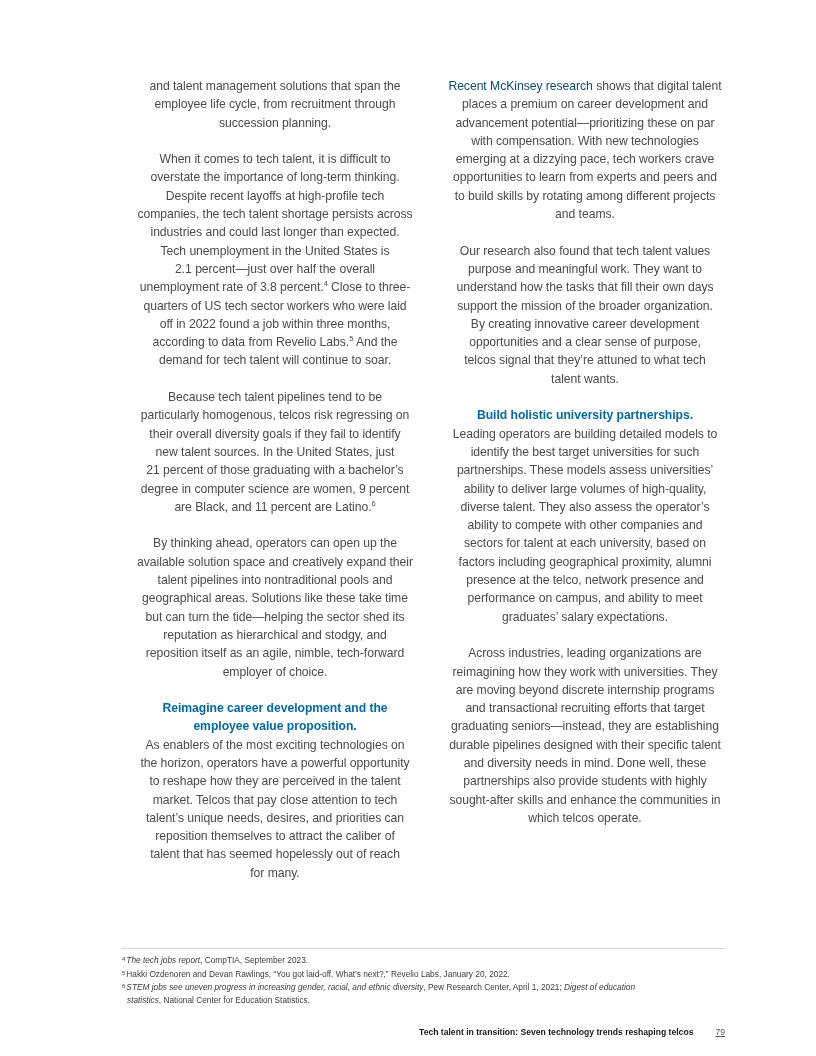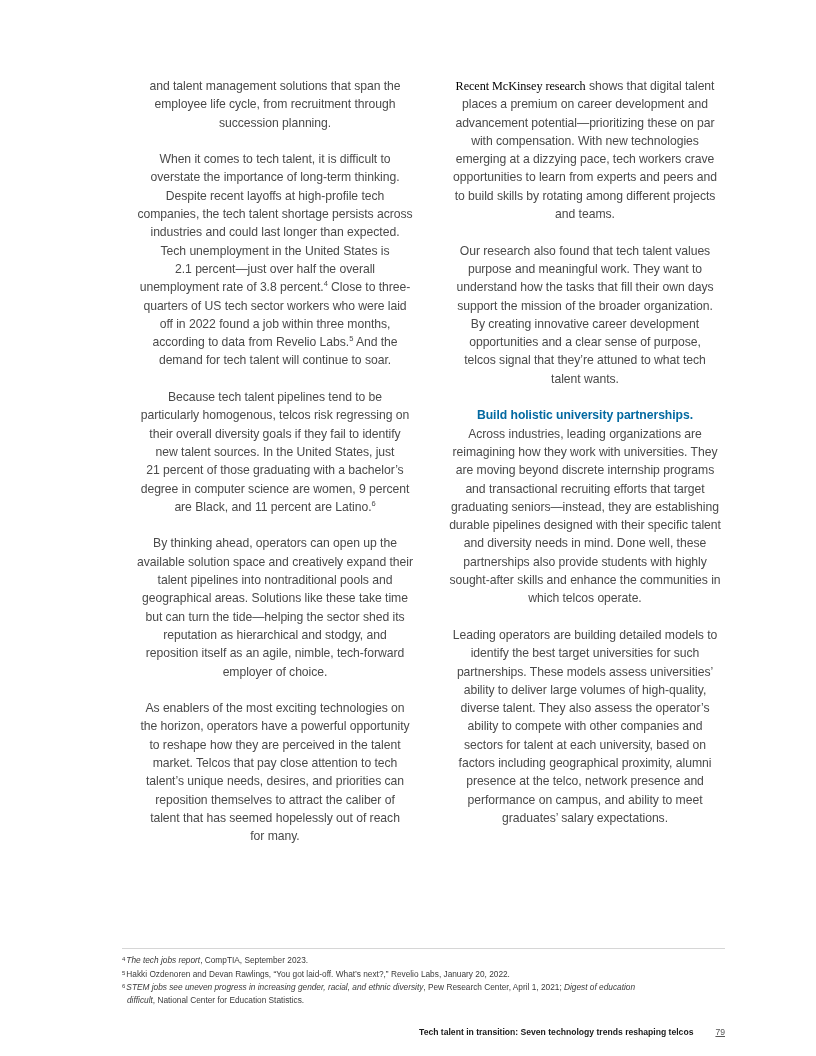--- a/index.html
+++ b/index.html
@@ -31,24 +31,23 @@
       white-space: pre-line;
     }
     .heading {
       font-weight: bold;
       color: #0369a1;
       margin: 0;
       white-space: pre-line;
     }
     .para.after-heading { margin-top: 0; }
     .link {
-      color: #000000;
+      color: #0c4a6e;
       text-decoration: none;
       cursor: pointer;
-      font-family: Liberation Serif, serif;
     }
     sup {
       font-size: 7.5px;
       line-height: 0;
       vertical-align: 5px;
     }
     .footnotes {
       position: absolute;
       left: 122px;
       top: 948px;
@@ -107,20 +106,22 @@
 degree in computer science are women, 9 percent
 are Black, and 11 percent are Latino.</span><sup>6</sup></p>
   <p class="para">By thinking ahead, operators can open up the
 available solution space and creatively expand their
 talent pipelines into nontraditional pools and
 geographical areas. Solutions like these take time
 but can turn the tide—helping the sector shed its
 reputation as hierarchical and stodgy, and
 reposition itself as an agile, nimble, tech-forward
 employer of choice.</p>
+  <p class="heading">Reimagine career development and the
+employee value proposition.</p>
   <p class="para after-heading">As enablers of the most exciting technologies on
 the horizon, operators have a powerful opportunity
 to reshape how they are perceived in the talent
 market. Telcos that pay close attention to tech
 talent’s unique needs, desires, and priorities can
 reposition themselves to attract the caliber of
 talent that has seemed hopelessly out of reach
 for many.</p>
 </div>
 
@@ -135,45 +136,45 @@
 and teams.</span></p>
   <p class="para">Our research also found that tech talent values
 purpose and meaningful work. They want to
 understand how the tasks that fill their own days
 support the mission of the broader organization.
 By creating innovative career development
 opportunities and a clear sense of purpose,
 telcos signal that they’re attuned to what tech
 talent wants.</p>
   <p class="heading">Build holistic university partnerships.</p>
-  <p class="para after-heading">Across industries, leading organizations are
-reimagining how they work with universities. They
-are moving beyond discrete internship programs
-and transactional recruiting efforts that target
-graduating seniors—instead, they are establishing
-durable pipelines designed with their specific talent
-and diversity needs in mind. Done well, these
-partnerships also provide students with highly
-sought-after skills and enhance the communities in
-which telcos operate.</p>
   <p class="para">Leading operators are building detailed models to
 identify the best target universities for such
 partnerships. These models assess universities’
 ability to deliver large volumes of high-quality,
 diverse talent. They also assess the operator’s
 ability to compete with other companies and
 sectors for talent at each university, based on
 factors including geographical proximity, alumni
 presence at the telco, network presence and
 performance on campus, and ability to meet
 graduates’ salary expectations.</p>
+  <p class="para after-heading">Across industries, leading organizations are
+reimagining how they work with universities. They
+are moving beyond discrete internship programs
+and transactional recruiting efforts that target
+graduating seniors—instead, they are establishing
+durable pipelines designed with their specific talent
+and diversity needs in mind. Done well, these
+partnerships also provide students with highly
+sought-after skills and enhance the communities in
+which telcos operate.</p>
 </div>
 
 <div class="footnotes">
   <p class="footnote"><span class="num">4</span><i>The tech jobs report</i><span>, CompTIA, September 2023.</span></p>
   <p class="footnote"><span class="num">5</span><span>Hakki Ozdenoren and Devan Rawlings, “You got laid-off. What’s next?,” Revelio Labs, January 20, 2022.</span></p>
-  <p class="footnote"><span class="num">6</span><i>STEM jobs see uneven progress in increasing gender, racial, and ethnic diversity</i><span>, Pew Research Center, April 1, 2021; </span><i>Digest of education</i><span class="cont"><i>difficult</i><span>, National Center for Education Statistics.</span></span></p>
+  <p class="footnote"><span class="num">6</span><i>STEM jobs see uneven progress in increasing gender, racial, and ethnic diversity</i><span>, Pew Research Center, April 1, 2021; </span><i>Digest of education</i><span class="cont"><i>statistics</i><span>, National Center for Education Statistics.</span></span></p>
 </div>
 
 <div class="footer">
   <span class="title">Tech talent in transition: Seven technology trends reshaping telcos</span>
   <span class="page">79</span>
 </div>
 
 </body></html>

